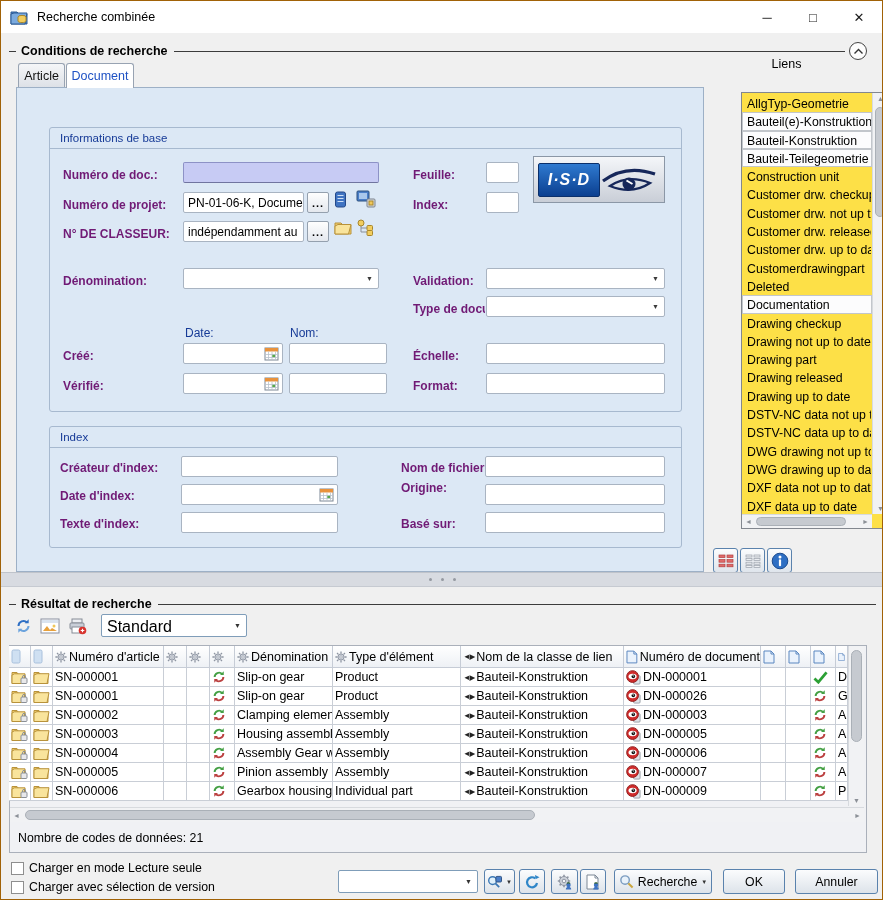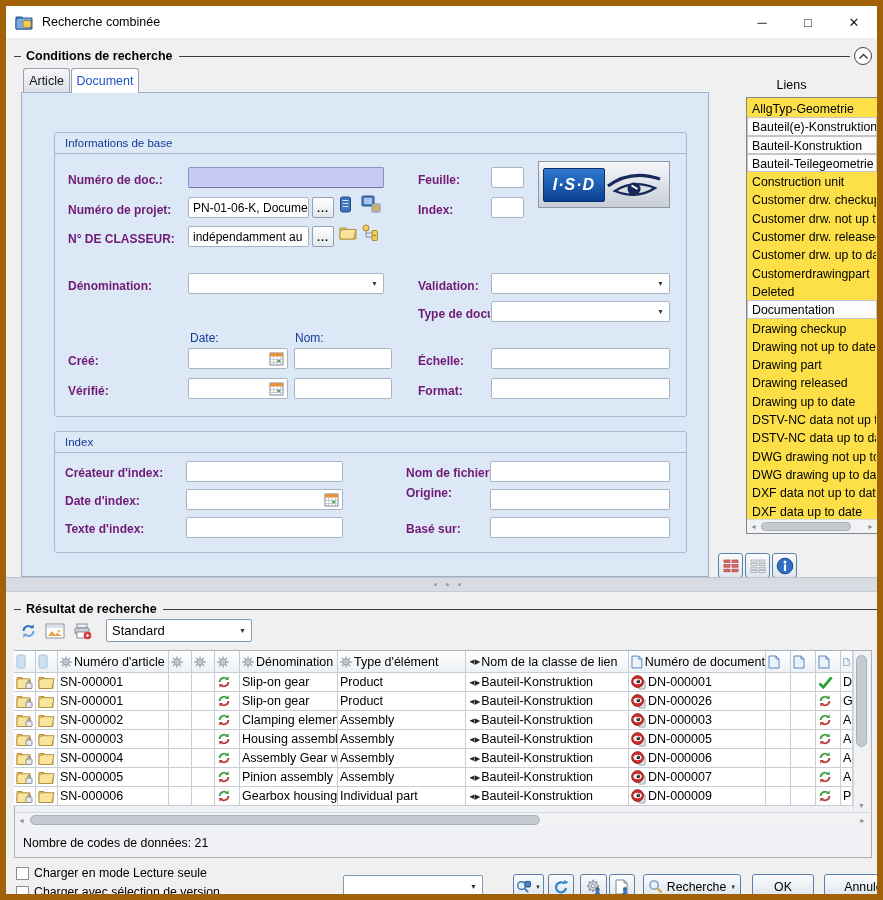--- a/index.html
+++ b/index.html
@@ -1,19 +1,19 @@
 <!DOCTYPE html>
 <html><head>
 <meta charset="utf-8">
 <style>
   * { margin:0; padding:0; box-sizing:border-box; }
   html,body { background:#cfcfcf; }
   .window {
     position:relative; width:883px; height:900px;
-    background:#f0f0f0; border:6px solid #a16207;
+    background:#f0f0f0; border:1px solid #a16207;
     font-family:"Liberation Sans","DejaVu Sans",sans-serif;
     font-size:12px; color:#000; overflow:hidden;
   }
   
   .titlebar { position:absolute; left:0; top:0; right:0; height:32px; background:#ffffff; display:flex; align-items:center; }
   .app-icon { margin-left:9px; width:18px; height:16px; }
   .title-text { margin-left:9px; font-size:12.5px; }
   .winbtns { position:absolute; right:0; top:0; height:32px; display:flex; }
   .winbtn { width:46px; height:32px; display:flex; align-items:center; justify-content:center; font-size:13px; color:#1a1a1a; }
   
@@ -36,21 +36,21 @@
   .combo { position:absolute; height:21px; background:#fff; border:1px solid #a9b4c2; border-radius:2px; display:flex; align-items:center; padding:0 18px 0 4px; }
   .combo .arr { position:absolute; right:5px; top:6px; font-size:7px; color:#3a3a3a; }
   .browse-btn { position:absolute; width:22px; height:21px; border:1px solid #94a0ae; border-radius:2px; background:linear-gradient(#fefefe,#e4e8ee); display:flex; align-items:center; justify-content:center; font-weight:bold; font-size:11px; letter-spacing:1px; }
   .mini-icon { position:absolute; display:flex; align-items:center; justify-content:center; }
   .colhdr { position:absolute; color:#163a97; font-weight:bold; }
   .cal { position:absolute; right:3px; top:3px; }
   
   .isd { position:absolute; left:483px; top:28px; width:132px; height:47px; background:linear-gradient(#f4f6f9,#c9ced7); border:1px solid #8b97a6; display:flex; align-items:center; padding:4px; }
   .isd-blue { width:62px; height:34px; background:linear-gradient(#2f7ad0,#0b3f90); border:1px solid #0a2f6b; border-radius:2px; color:#fff; font-weight:bold; font-size:16px; font-style:italic; display:flex; align-items:center; justify-content:center; letter-spacing:1px; }
   
-  .liens-title { position:absolute; left:712px; top:72px; width:147px; text-align:center; font-size:12.5px; }
+  .liens-title { position:absolute; left:712px; top:56px; width:147px; text-align:center; font-size:12.5px; }
   .liens-box { position:absolute; left:740px; top:91px; width:147px; height:437px; background:#fde047; border:1px solid #82878f; overflow:hidden; }
   .liens-items { position:absolute; left:0; top:1px; right:15px; bottom:14px; overflow:hidden; }
   .liens-item { height:18.3px; line-height:18.3px; padding-left:4px; font-size:12.3px; white-space:nowrap; overflow:hidden; border:1px solid transparent; }
   .liens-item.selected { border-color:#c2c6cb; background:#fcfcfd; }
   .vscroll { position:absolute; background:#f1f2f4; border-left:1px solid #d7dade; }
   .hscroll { position:absolute; background:#f1f2f4; border-top:1px solid #d7dade; }
   .thumb { position:absolute; background:#c6cad0; border:1px solid #aab0b7; border-radius:6px; }
   .scroll-arr { position:absolute; font-size:7px; color:#8b9097; }
   .liens-btn { position:absolute; width:25px; height:25px; top:547px; border:1px solid #5a82ad; border-radius:3px; background:linear-gradient(#fbfcfd,#dfe5ec); display:flex; align-items:center; justify-content:center; }
   
@@ -63,21 +63,21 @@
   .tbl { position:absolute; left:8px; top:645px; width:839px; background:#fff; }
   .thead { display:flex; height:22px; background:linear-gradient(#ffffff,#eef1f5); border-bottom:1px solid #c6ccd6; }
   .th { border-right:1px solid #c6ccd6; display:flex; align-items:center; padding-left:2px; gap:2px; font-size:12.5px; white-space:nowrap; overflow:hidden; }
   .tr { display:flex; height:19px; border-bottom:1px solid #c9ced6; background:#fff; }
   .td { border-right:1px solid #c9ced6; display:flex; align-items:center; padding-left:2px; gap:2px; font-size:12.5px; white-space:nowrap; overflow:hidden; }
   .lnk-glyph { font-size:7.5px; letter-spacing:-1px; color:#222; }
   .status-strip { position:absolute; left:9px; top:822px; width:856px; height:29px; background:#f0f1f4; display:flex; align-items:center; padding-left:8px; font-size:12.3px; }
   
   .cbx { position:absolute; width:13px; height:13px; background:#fff; border:1px solid #8e8e8e; }
   .cbx-lbl { position:absolute; font-size:12.3px; white-space:nowrap; }
-  .fbtn { position:absolute; height:25px; border:1px solid #5a82ad; border-radius:3px; background:linear-gradient(#fbfcfd,#dde3ea); display:flex; align-items:center; justify-content:center; gap:4px; font-size:12.3px;margin-left:24px; }
+  .fbtn { position:absolute; height:25px; border:1px solid #5a82ad; border-radius:3px; background:linear-gradient(#fbfcfd,#dde3ea); display:flex; align-items:center; justify-content:center; gap:4px; font-size:12.3px; }
   .fcombo { position:absolute; height:23px; background:#fff; border:1px solid #7f9db9; border-radius:2px; }
   .fcombo .arr { position:absolute; right:5px; top:7px; font-size:7px; color:#333; }
 </style>
 </head>
 <body>
 
 <div class="window">
 
   <div class="titlebar">
     <svg class="app-icon" viewBox="0 0 18 16">
@@ -360,21 +360,21 @@
   <div class="tool-ic" style="left:64px; top:614px;">
     <svg width="19" height="17" viewBox="0 0 19 17">
         <rect x="4" y="1" width="10" height="4" fill="#eceef2" stroke="#868c96"></rect>
         <rect x="2" y="5" width="14" height="6" rx="1" fill="#c9cfd8" stroke="#868c96"></rect>
         <rect x="4" y="9" width="10" height="6" fill="#fff" stroke="#868c96"></rect>
         <circle cx="14.5" cy="12.5" r="3.8" fill="#d8332e"></circle>
         <path d="M12.7 12.5h3.6M14.5 10.7v3.6" stroke="#fff" stroke-width="1.2"></path>
       </svg>
   </div>
   <div class="fcombo" style="left:100px; top:613px; width:146px;">
-    <span style="position:absolute; left:5px; top:3px; font-size:13px;">Standard</span>
+    <span style="position:absolute; left:5px; top:3px; font-size:16px;">Standard</span>
     <span class="arr">▼</span>
   </div>
 
   <div class="results-frame"></div>
   <div class="tbl">
     <div class="thead" id="tblHead">
         <div class="th" style="width:22px">
           <svg width="10" height="15" viewBox="0 0 10 15">
             <rect x="1" y="1" width="8" height="13" rx="1.5" fill="#cfe0f2" stroke="#a8c0dc"></rect>
           </svg>

